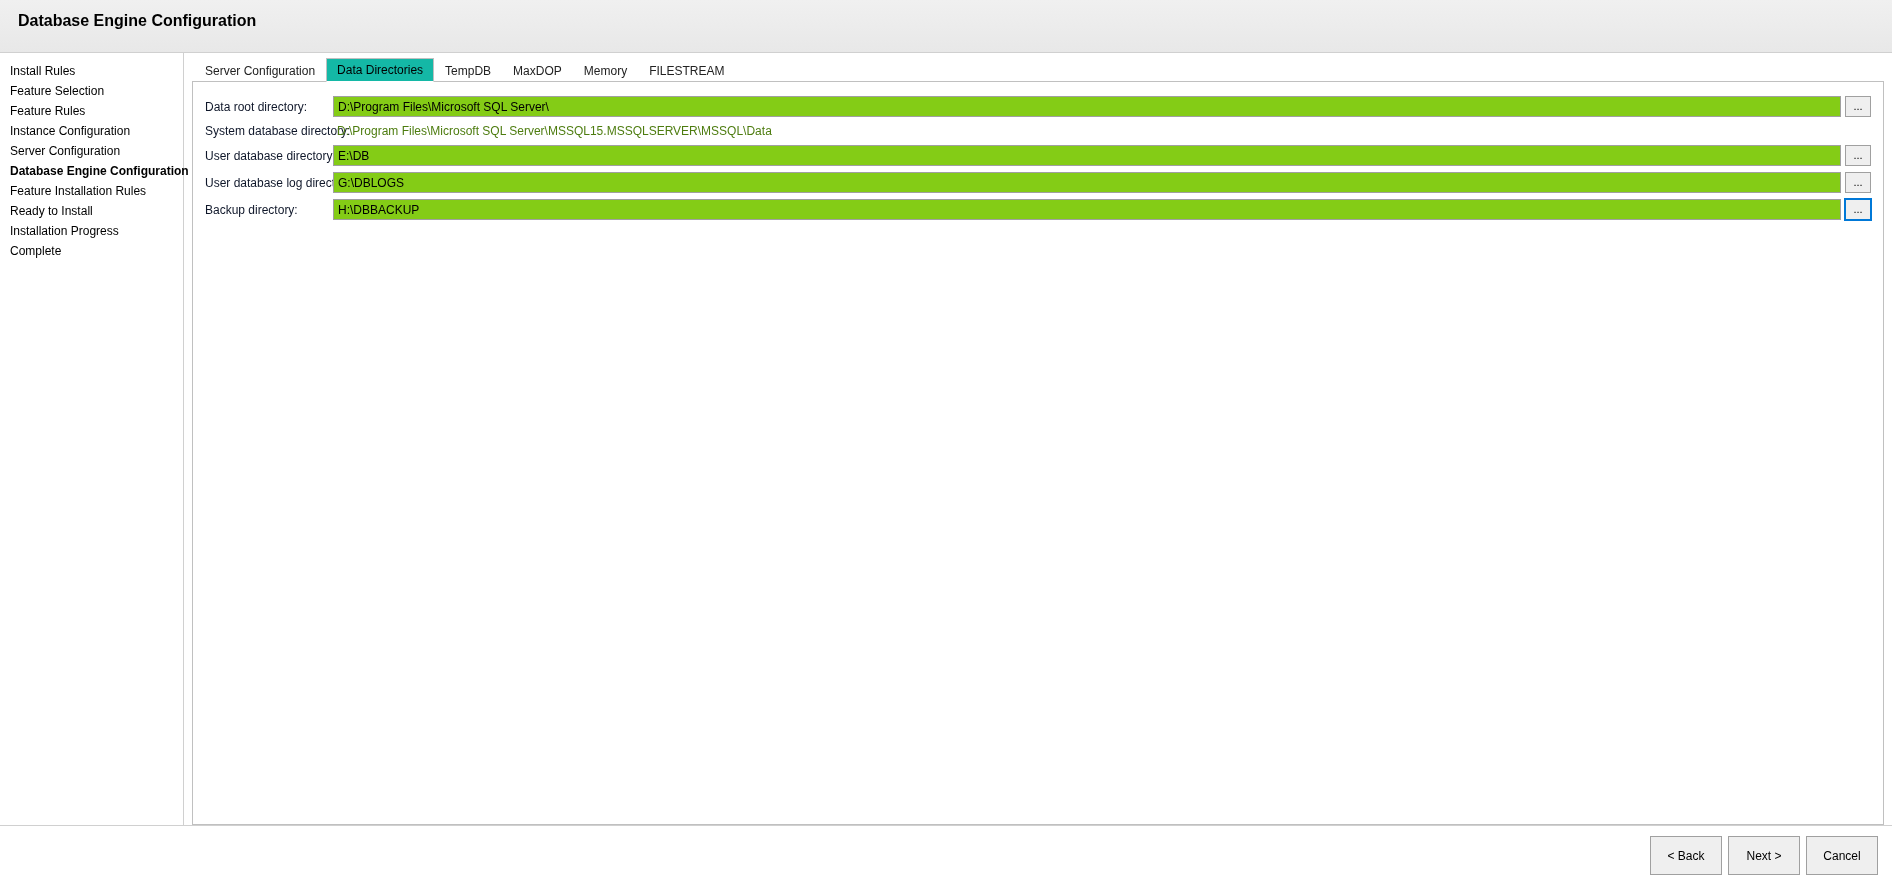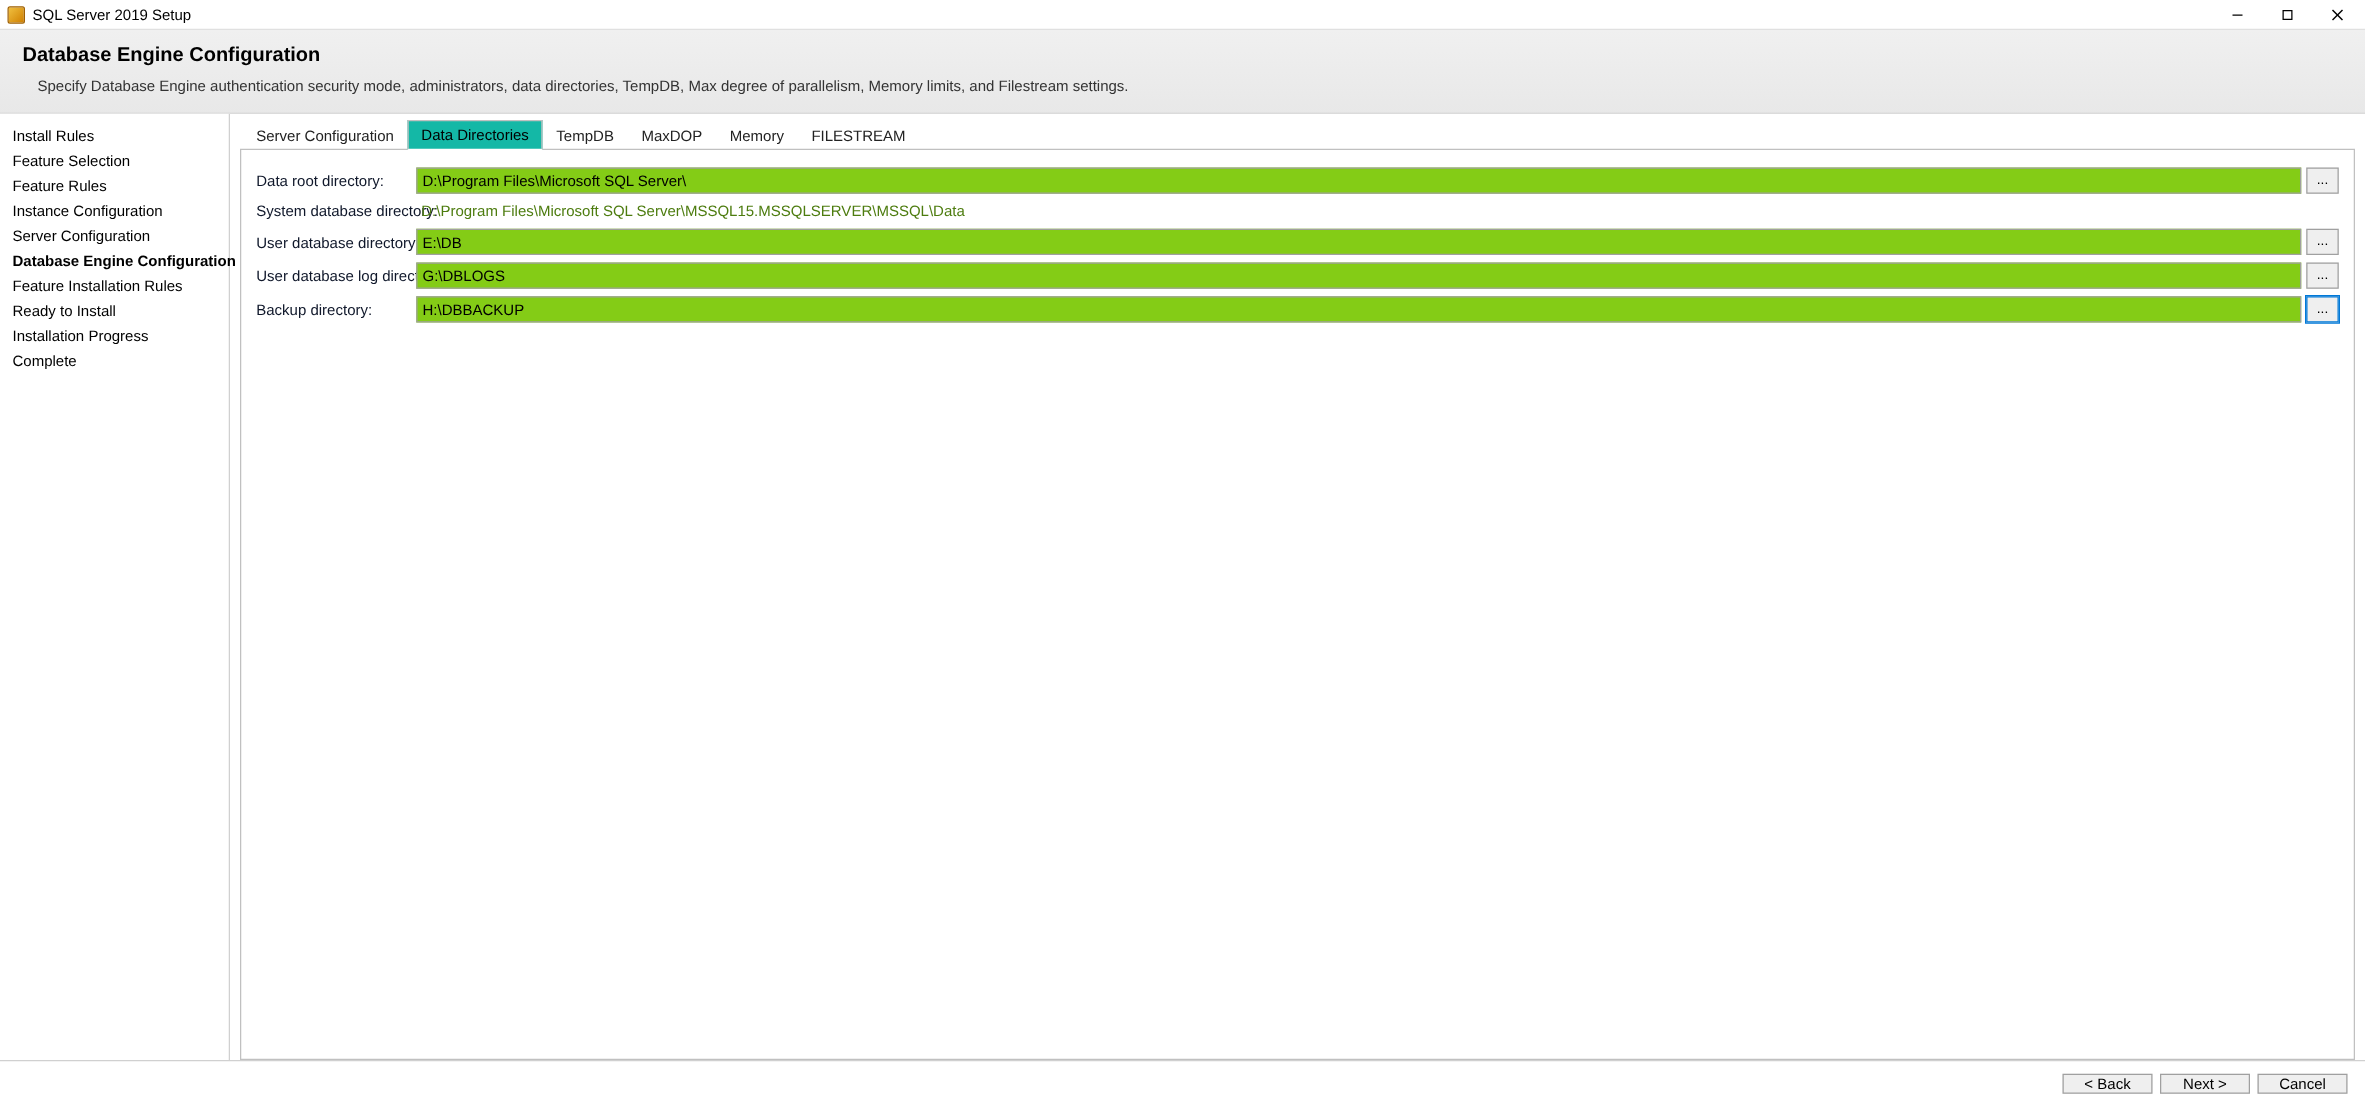--- a/index.html
+++ b/index.html
@@ -162,58 +162,36 @@
   .footer {
     border-top: 1px solid #d0d0d0;
     padding: 10px 14px 10px 10px;
     display: flex;
     justify-content: flex-end;
     gap: 6px;
     background: #fff;
   }
   .nav-btn {
     min-width: 72px;
-    height: 16px;
+    height: 39px;
     padding: 0 12px;
     border: 1px solid #a0a0a0;
     background: #efefef;
     font: inherit;
     cursor: default;
   }
 </style>
 </head>
 <body>
 
 <div class="window">
 
-  <div class="titlebar">
-    <div class="app-icon"></div>
-    <div class="title">SQL Server 2019 Setup</div>
-    <div class="spacer"></div>
-    <div class="win-btn">
-      <svg width="10" height="10" viewBox="0 0 10 10">
-          <line x1="1" y1="5" x2="9" y2="5" stroke="#000" stroke-width="1"></line>
-        </svg>
-    </div>
-    <div class="win-btn">
-      <svg width="10" height="10" viewBox="0 0 10 10">
-          <rect x="1.5" y="1.5" width="7" height="7" fill="none" stroke="#000" stroke-width="1"></rect>
-        </svg>
-    </div>
-    <div class="win-btn">
-      <svg width="10" height="10" viewBox="0 0 10 10">
-          <line x1="1" y1="1" x2="9" y2="9" stroke="#000" stroke-width="1.2"></line>
-          <line x1="9" y1="1" x2="1" y2="9" stroke="#000" stroke-width="1.2"></line>
-        </svg>
-    </div>
-  </div>
 
   <div class="header">
     <h1>Database Engine Configuration</h1>
-    <div class="asけ subtitle">Specify Database Engine authentication security mode, administrators, data directories, TempDB, Max degree of parallelism, Memory limits, and Filestream settings.</div>
   </div>
 
   <div class="body">
 
     <div class="sidebar" id="sidebar">
         <div class="step">Install Rules</div>
         <div class="step">Feature Selection</div>
         <div class="step">Feature Rules</div>
         <div class="step">Instance Configuration</div>
         <div class="step">Server Configuration</div>

